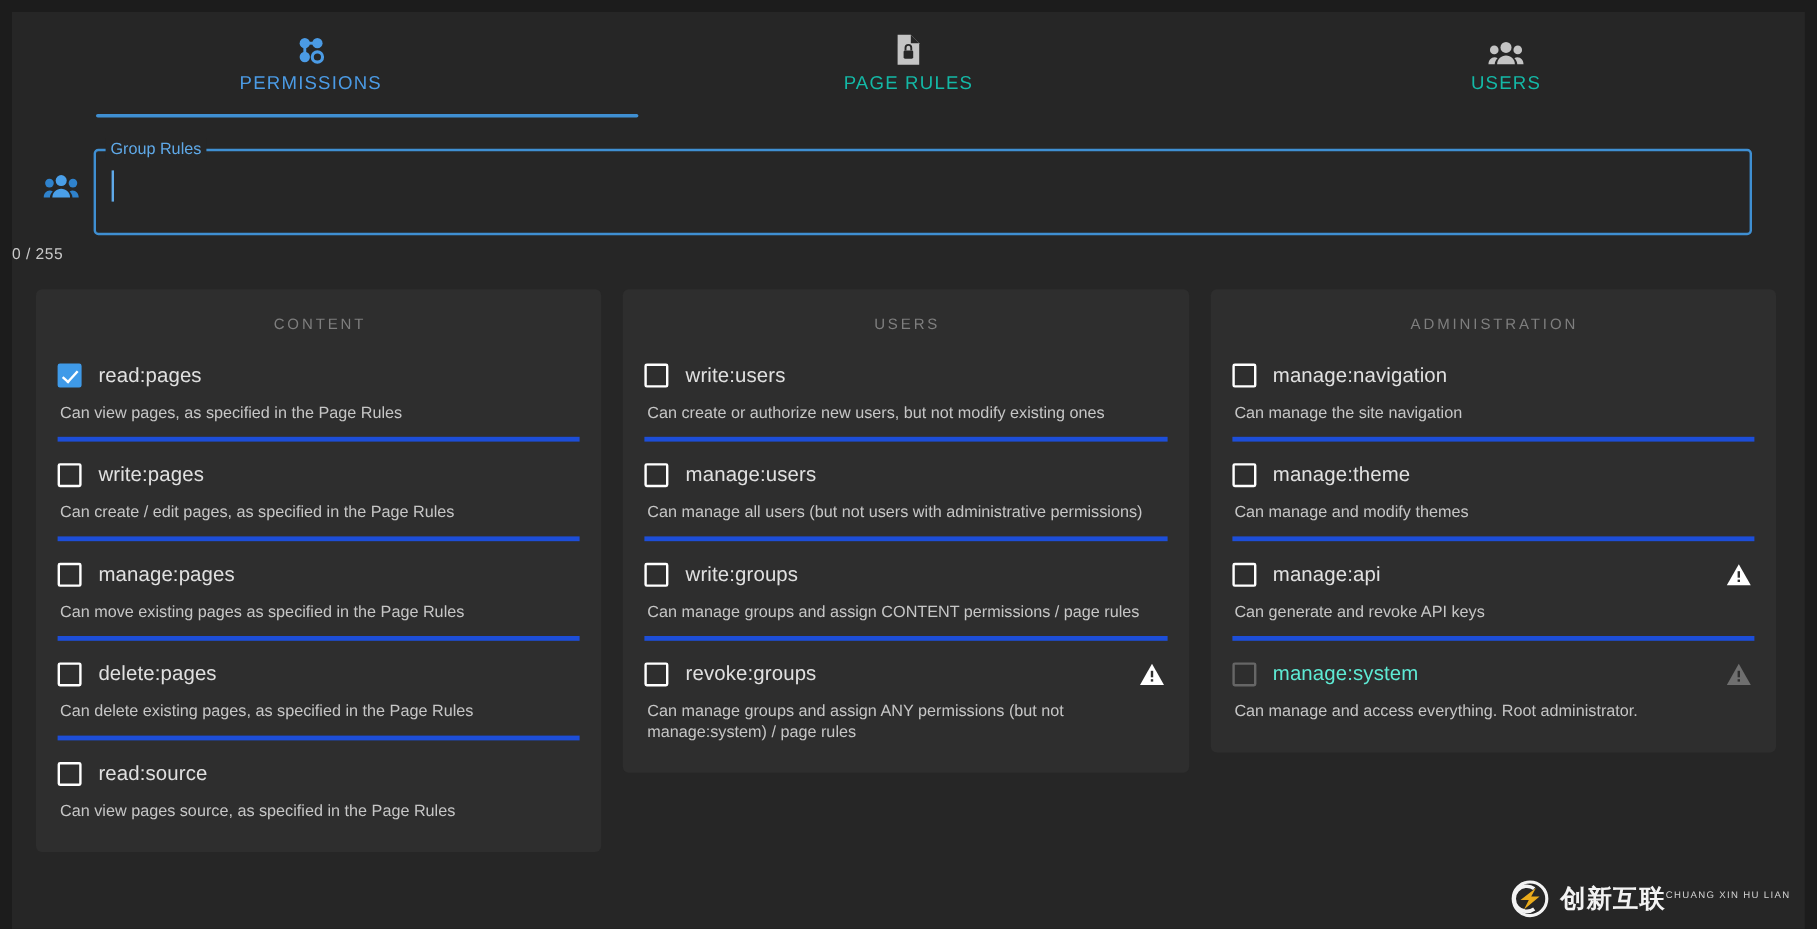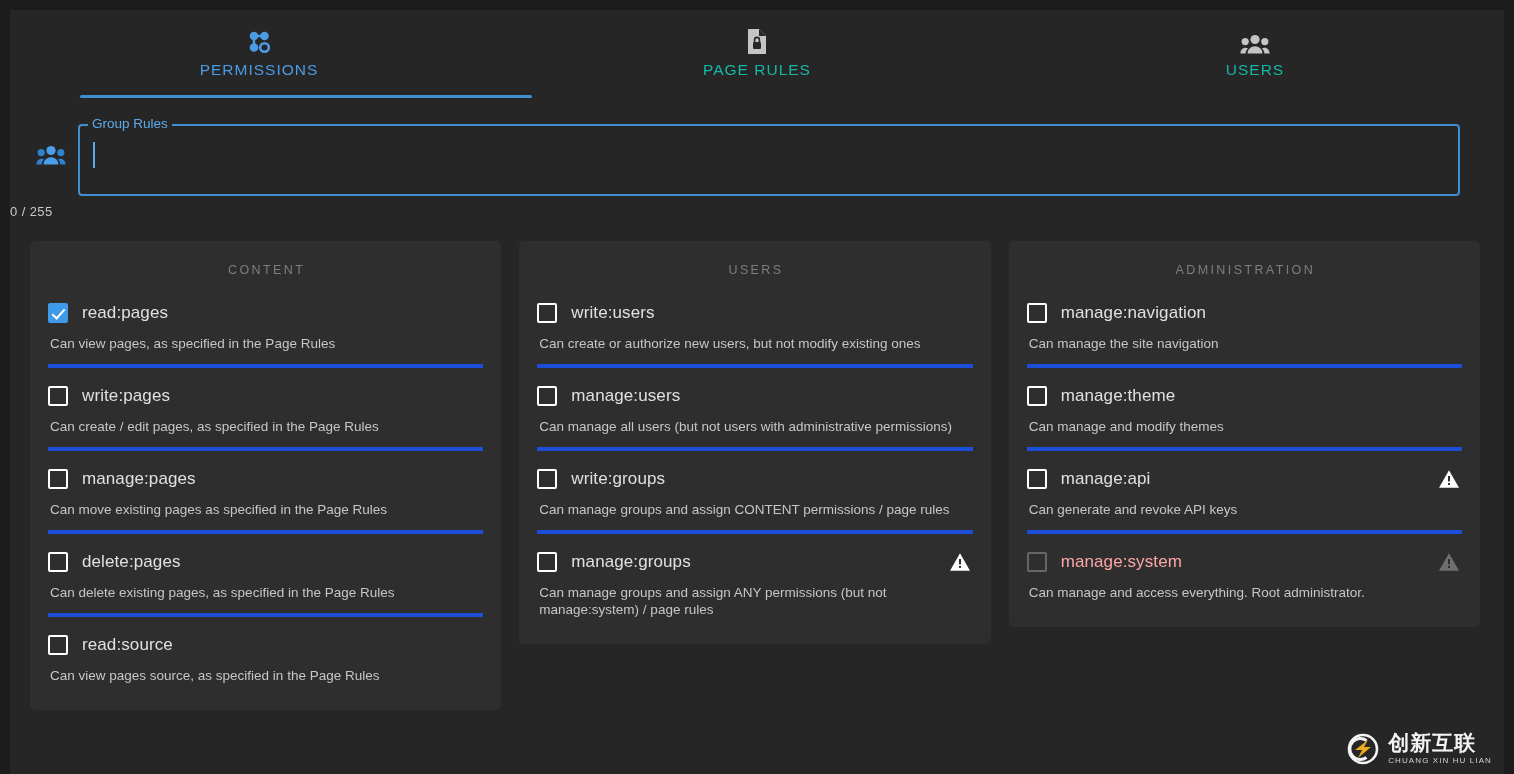--- a/index.html
+++ b/index.html
@@ -172,21 +172,21 @@
   }
   .cbox.disabled {
     border-color: #666666;
     cursor: default;
   }
   .perm-name {
     font-size: 17px;
     color: #e0e0e0;
     letter-spacing: 0.1px;
   }
-  .perm-name.disabled { color: #fca5a5; }
+  .perm-name.disabled { color: #5eead4; }
   .perm-warn {
     position: absolute;
     right: 2px;
     top: 50%;
     transform: translateY(-50%);
     width: 22px; height: 20px;
   }
   .perm-desc {
     margin: 12px 0 0 2px;
     font-size: 13.5px;
@@ -198,21 +198,21 @@
 
   
   .watermark {
     position: absolute;
     right: 12px; bottom: 8px;
     display: flex;
     align-items: center;
     gap: 8px;
     opacity: 0.95;
   }
-  .wm-texts { display: flex; flex-direction: column; line-height: 1; }
+  .wm-texts { display: flex; flex-direction: row; line-height: 1; }
   .wm-cn {
     font-size: 21px; color: #ffffff; font-weight: 700; letter-spacing: 1px;
     font-family: "DejaVu Sans", sans-serif;
   }
   .wm-en {
     font-size: 8px; color: #dcdcdc; letter-spacing: 1.1px; margin-top: 3px;
   }
 </style>
 </head>
 <body>
@@ -338,21 +338,21 @@
         <div class="perm divided">
           <div class="perm-head">
             <div class="cbox"></div>
             <span class="perm-name">write:groups</span>
           </div>
           <div class="perm-desc">Can manage groups and assign CONTENT permissions / page rules</div>
         </div>
         <div class="perm divided">
           <div class="perm-head">
             <div class="cbox"></div>
-            <span class="perm-name">manage:groups</span>
+            <span class="perm-name">revoke:groups</span>
             <span class="perm-warn"><svg width="22" height="20" viewBox="0 0 22 20">
                 <path d="M11 1.2 21 18.8H1z" fill="#ffffff"></path>
                 <rect x="10" y="7" width="2" height="5.4" fill="#2e2e2e"></rect>
                 <rect x="10" y="14" width="2" height="2" fill="#2e2e2e"></rect>
               </svg></span>
           </div>
           <div class="perm-desc">Can manage groups and assign ANY permissions (but not manage:system) / page rules</div>
         </div>
       </div>
       <div class="card">

